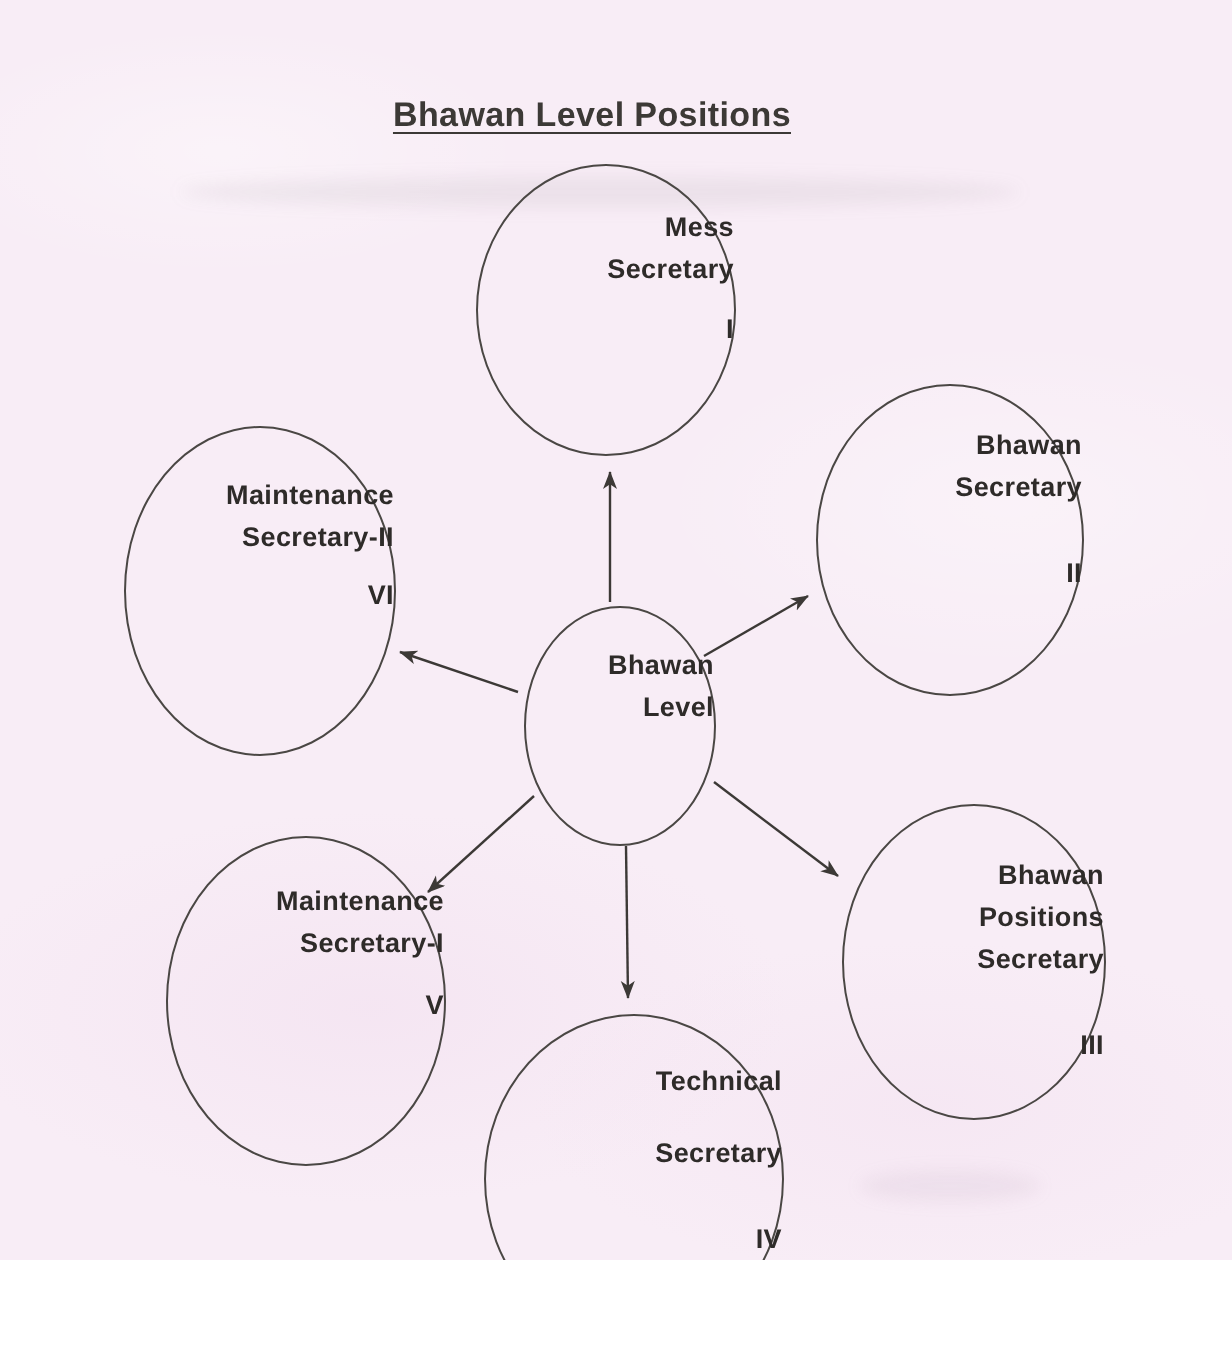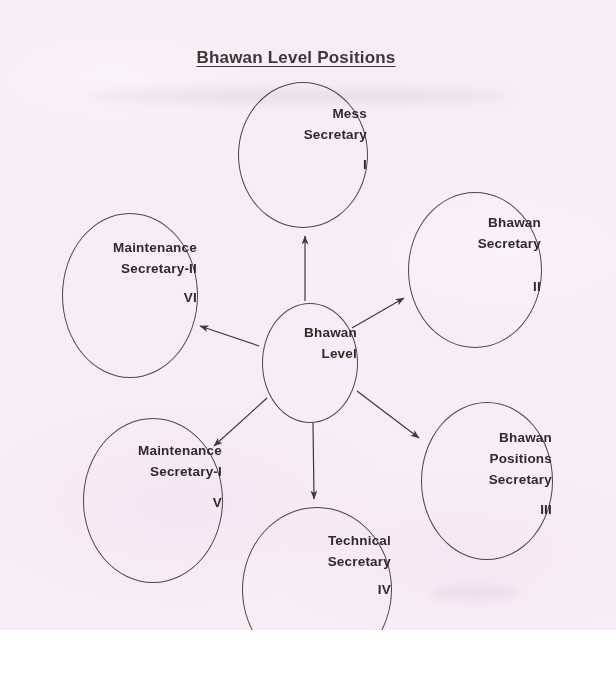--- a/index.html
+++ b/index.html
@@ -57,26 +57,26 @@
   .node.mess    { left:238px; top:82px;  width:130px; height:146px; }
   .node.sports  { left:408px; top:192px; width:134px; height:156px; }
   .node.social  { left:421px; top:402px; width:132px; height:158px; }
   .node.tech    { left:242px; top:507px; width:150px; height:165px; }
   .node.maint1  { left:83px;  top:418px; width:140px; height:165px; }
   .node.maint2  { left:62px;  top:213px; width:136px; height:165px; }
   .node.center .node-lines{ padding-top:18px; }
   .node.mess   .node-lines{ padding-top:20px; }
   .node.sports .node-lines{ padding-top:19px; }
   .node.social .node-lines{ padding-top:24px; }
-  .node.tech   .node-lines{ padding-top:22px; }
+  .node.tech   .node-lines{ padding-top:22px;gap:15px; }
   .node.maint1 .node-lines{ padding-top:21px; }
   .node.maint2 .node-lines{ padding-top:23px; }
   .node.mess   .numeral{ margin-top:9px; }
   .node.sports .numeral{ margin-top:22px; }
-  .node.social .numeral{ margin-top:9px; }
+  .node.social .numeral{ margin-top:22px; }
   .node.tech   .numeral{ margin-top:7px; }
   .node.maint1 .numeral{ margin-top:10px; }
   .node.maint2 .numeral{ margin-top:8px; }
 </style>
 </head>
 <body>
 
 <div class="page">
 
   <div class="smudge s1"></div>

